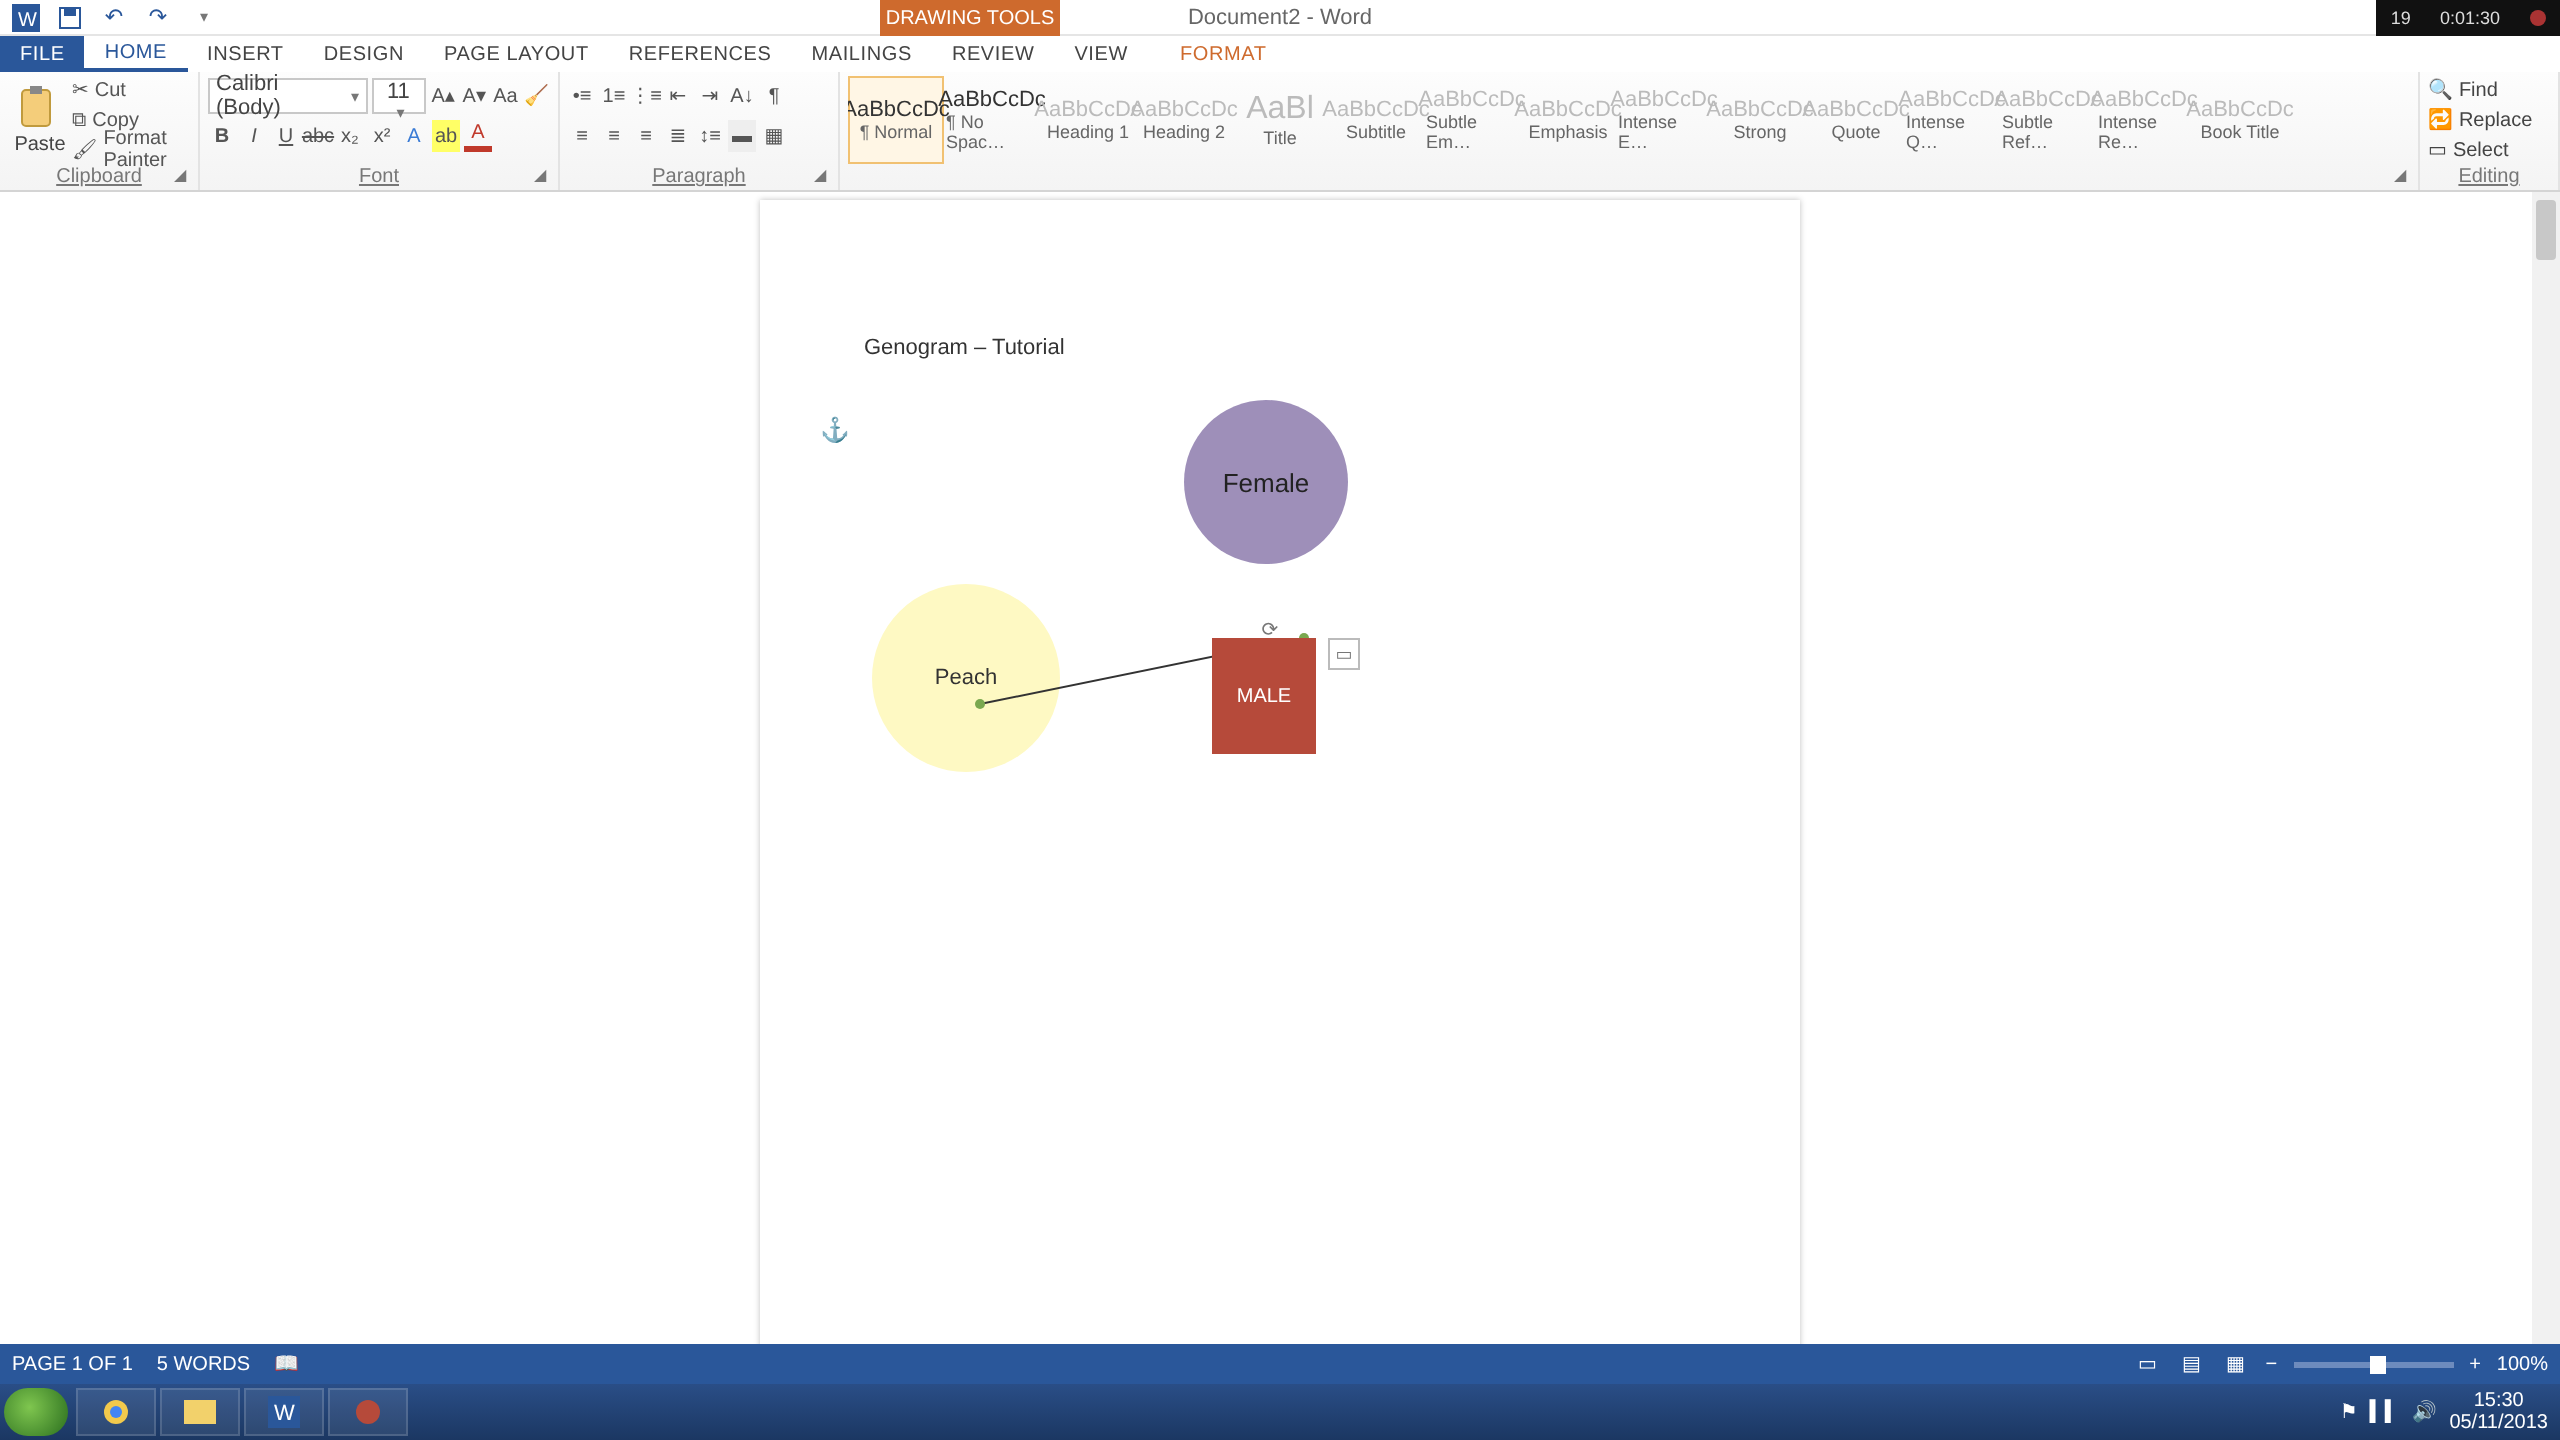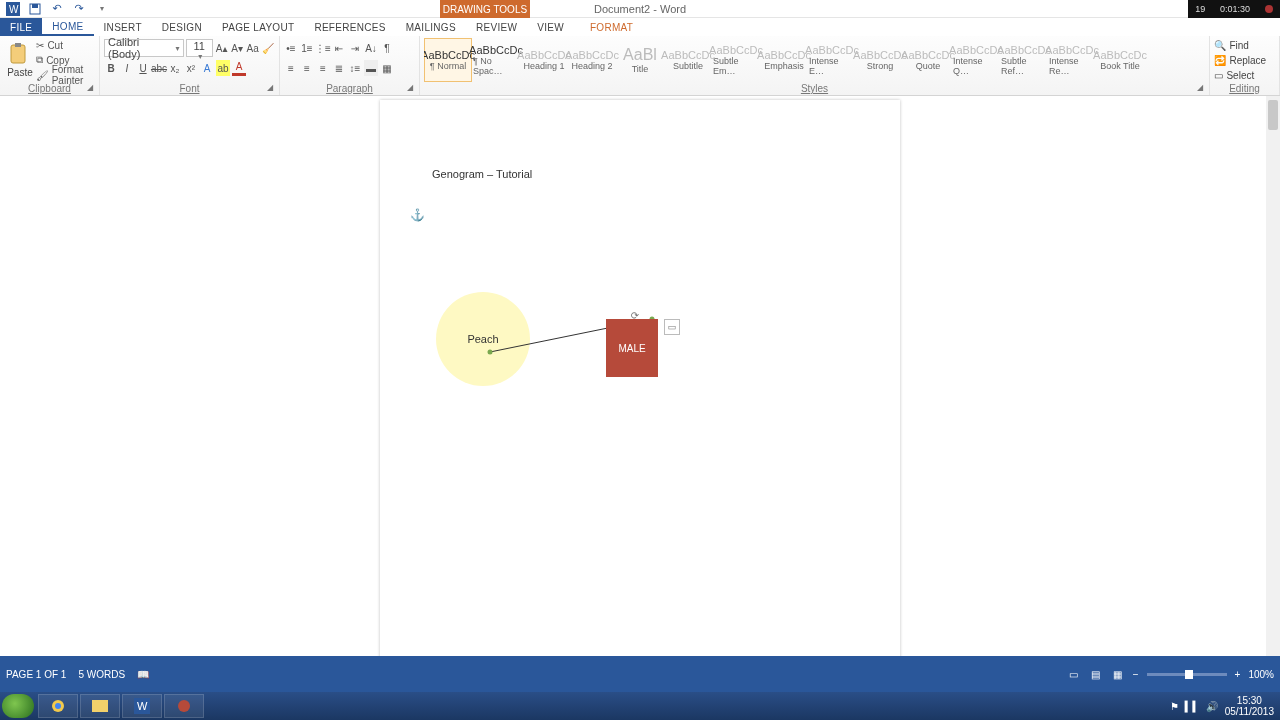--- a/index.html
+++ b/index.html
@@ -71,21 +71,21 @@
 
 
 .shape-female { position:absolute; left:212px; top:100px; width:82px; height:82px; border-radius:50%; background:#9e8fb9; display:flex; align-items:center; justify-content:center; font-size:13px; color:#222; }
 .shape-peach { position:absolute; left:56px; top:192px; width:94px; height:94px; border-radius:50%; background:#fef9c3; display:flex; align-items:center; justify-content:center; font-size:11px; color:#333; }
 .shape-male { position:absolute; left:226px; top:219px; width:52px; height:58px; background:#b64a3a; display:flex; align-items:center; justify-content:center; font-size:10px; color:#fff; }
 .rotate-handle { position:absolute; left:250px; top:210px; width:10px; height:10px; display:flex; align-items:center; justify-content:center; color:#777; font-size:10px; }
 .layout-opts { position:absolute; left:284px; top:219px; width:16px; height:16px; border:1px solid #bbb; background:#fff; display:flex; align-items:center; justify-content:center; font-size:9px; color:#777; }
 svg.connector { position:absolute; left:0; top:0; overflow:visible; }
 
 
-.statusbar { position:absolute; left:0; right:0; bottom:28px; height:36px; background:#2a579a; color:#fff; display:flex; align-items:center; font-size:10px; padding:6px 6px; justify-content:space-between; }
+.statusbar { position:absolute; left:0; right:0; bottom:28px; height:20px; background:#2a579a; color:#fff; display:flex; align-items:center; font-size:10px; padding:6px 6px; justify-content:space-between; }
 .statusbar .left{ display:flex; gap:12px; align-items:center; }
 .statusbar .right{ display:flex; gap:8px; align-items:center; }
 .zoom-slider{ width:80px; height:3px; background:#6d8bbd; position:relative; }
 .zoom-slider .knob{ position:absolute; left:38px; top:-3px; width:8px; height:9px; background:#fff; }
 .view-btn{ width:14px;height:14px; display:flex;align-items:center;justify-content:center; cursor:pointer;}
 
 
 .taskbar { position:absolute; left:0; right:0; bottom:0; height:28px; background:linear-gradient(#2a4e87,#1b3762); display:flex; align-items:center; padding:0 2px; }
 .taskbar .start{ width:32px;height:24px;border-radius:12px;background:radial-gradient(circle at 40% 40%,#7fc64f,#2a6e1e);margin-right:4px;cursor:pointer; display:flex;align-items:center;justify-content:center;}
 .taskbar .tbtn{ width:40px;height:24px;margin-right:2px;background:rgba(255,255,255,.08);border:1px solid rgba(255,255,255,.15);display:flex;align-items:center;justify-content:center;cursor:pointer; }
@@ -276,21 +276,20 @@
         </div>
         <div class="style-item">
           <div class="prev faded">AaBbCcDc</div>
           <div>Intense Re…</div>
         </div>
         <div class="style-item">
           <div class="prev faded">AaBbCcDc</div>
           <div>Book Title</div>
         </div>
       </div>
-    <div class="group-label">Styles</div>
     <div class="dialog-launcher">◢</div>
   </div>
 
   <div class="group editgrp">
     <div class="stack">
       <div>
           <span>🔍</span>
           <span>Find</span>
         </div>
       <div>
@@ -304,20 +303,23 @@
     </div>
     <div class="group-label">Editing</div>
   </div>
 </div>
 
 <div class="doc-area">
   <div class="page">
     <div class="heading">Genogram – Tutorial</div>
     <div class="anchor">⚓</div>
 
+    <div class="shape-female">
+      <span>Female</span>
+    </div>
     <div class="shape-peach">
       <span>Peach</span>
     </div>
     <svg class="connector" width="520" height="400">
       <line x1="110" y1="252" x2="272" y2="219" stroke="#333" stroke-width="1"></line>
       <circle cx="110" cy="252" r="2.5" fill="#7aa84f"></circle>
       <circle cx="272" cy="219" r="2.5" fill="#7aa84f"></circle>
     </svg>
     <div class="shape-male">
       <span>MALE</span>

